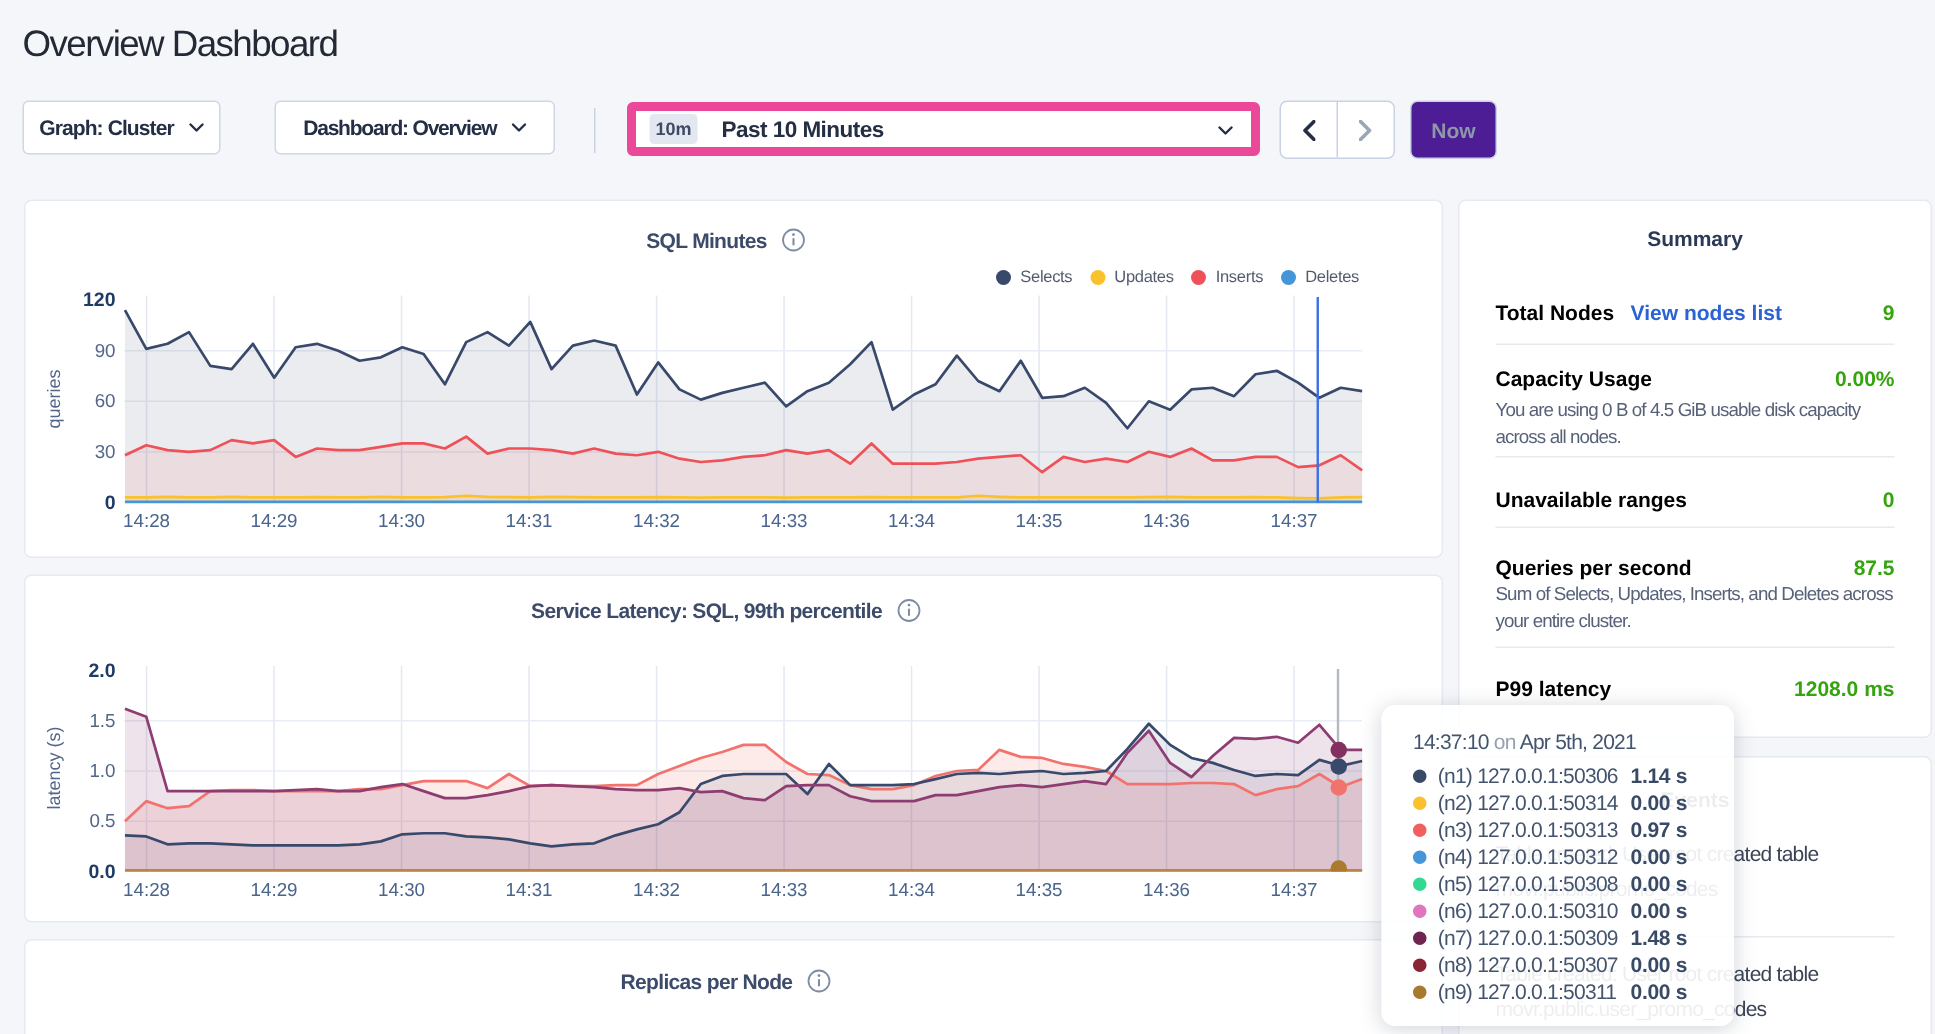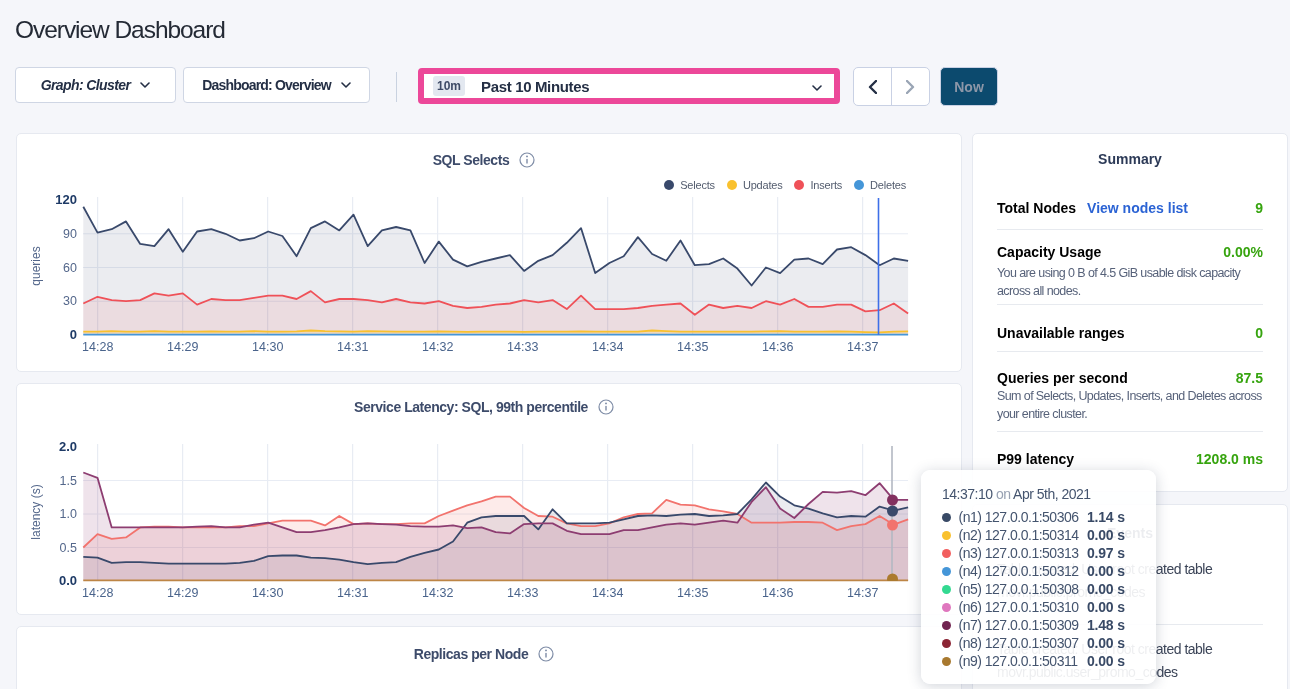--- a/index.html
+++ b/index.html
@@ -10,21 +10,21 @@
   display:flex; align-items:center; justify-content:center; gap:10px; font-size:14px; font-weight:bold; color:#242f45; }
 .vdiv { position:absolute; left:396px; top:72px; width:1px; height:30px; background:#c9d2e0; }
 .timesel { position:absolute; left:418px; top:68px; width:422px; height:36px; background:#fff; border:6px solid #ec4899;
   border-radius:4px; display:flex; align-items:center; padding:0 12px 0 9px; }
 .badge { background:#e3e8f0; border-radius:3px; font-size:12px; font-weight:bold; color:#3e4b66; padding:3px 4px; }
 .tstext { font-size:15px; font-weight:bold; color:#242f45; margin-left:16px; letter-spacing:-0.35px; }
 .arrows { position:absolute; left:853px; top:67px; width:77px; height:39px; background:#fff; border:1px solid #c9d1e4;
   border-radius:5px; display:flex; }
 .arrows .cell { flex:1; display:flex; align-items:center; justify-content:center; }
 .arrows .cell:first-child { border-right:1px solid #c9d1e4; }
-.nowbtn { position:absolute; left:940px; top:67px; width:58px; height:39px; background:#0c4a6e; border:1px solid #c9d1e4;
+.nowbtn { position:absolute; left:940px; top:67px; width:58px; height:39px; background:#4c1d95; border:1px solid #c9d1e4;
   border-radius:5px; display:flex; align-items:center; justify-content:center; font-size:14px; font-weight:bold; color:#8d97a8; }
 .panel { position:absolute; background:#fff; border:1px solid #e6e9f0; border-radius:5px; }
 .ptitle { position:absolute; top:19px; left:0; width:100%; display:flex; align-items:center; justify-content:center; gap:10px; }
 .ptitle span { font-size:14px; font-weight:bold; color:#3d4b6a; position:relative; letter-spacing:-0.45px; }
 .legend { position:absolute; top:45px; right:55px; display:flex; gap:12px; align-items:center; }
 .litem { display:flex; align-items:center; gap:6px; font-size:11px; color:#535c6e; letter-spacing:-0.2px; }
 .ldot { width:10px; height:10px; border-radius:50%; display:inline-block; }
 .card { position:absolute; background:#fff; border:1px solid #e6e9f0; border-radius:5px; }
 .cardtitle { position:absolute; width:100%; text-align:center; font-size:14px; font-weight:bold; color:#2c3a57; }
 .srow { position:absolute; left:24px; right:24px; display:flex; align-items:center; }
@@ -39,21 +39,21 @@
 .ttitle { font-size:14px; color:#44546e; margin-bottom:4px; letter-spacing:-0.5px; height:18px; }
 .ttitle .on { color:#97a1b2; }
 .trow { display:flex; align-items:center; height:18px; font-size:14px; color:#44546e;text-align:center; }
 .tdot { width:9px; height:9px; border-radius:50%; margin:0 7.5px 0 0; flex:none; }
 .tname { letter-spacing:-0.5px; }
 .tval { position:absolute; left:145px; font-weight:bold; color:#394a66; letter-spacing:-0.2px; }
 .trow { position:relative; }
 </style></head>
 <body>
 <h1>Overview Dashboard</h1>
-<div class="btn" style="left:15px; width:161px;font-style:italic;">
+<div class="btn" style="left:15px; width:132px;">
     <span style="letter-spacing:-0.6px">Graph: Cluster</span>
     <svg width="10" height="6" viewBox="0 0 10 6">
       <path d="M1 1 L5 5 L9 1" fill="none" stroke="#242f45" stroke-width="1.6" stroke-linecap="round" stroke-linejoin="round"></path>
     </svg>
   </div>
 <div class="btn" style="left:183px; width:187px;">
     <span style="letter-spacing:-0.8px">Dashboard: Overview</span>
     <svg width="10" height="6" viewBox="0 0 10 6">
       <path d="M1 1 L5 5 L9 1" fill="none" stroke="#242f45" stroke-width="1.6" stroke-linecap="round" stroke-linejoin="round"></path>
     </svg>
@@ -75,21 +75,21 @@
     <div class="cell">
       <svg width="9" height="14" viewBox="0 0 9 14">
         <path d="M1 1 L7 7 L1 13" fill="none" stroke="#9aa5b5" stroke-width="2.4" stroke-linecap="round" stroke-linejoin="round"></path>
       </svg>
     </div>
   </div>
 <div class="nowbtn">Now</div>
 
 <div class="panel" style="left:16px; top:133px; width:946px; height:239px;">
   <div class="ptitle" style="left:-5px; top:18px;">
-      <span>SQL Selects</span>
+      <span>SQL Minutes</span>
       <svg class="info" width="16" height="16" viewBox="0 0 16 16">
         <circle cx="8" cy="8" r="7" fill="none" stroke="#7e8ca6" stroke-width="1.2"></circle>
         <rect x="7.3" y="6.7" width="1.4" height="5" rx="0.7" fill="#7e8ca6"></rect>
         <circle cx="8" cy="4.4" r="0.95" fill="#7e8ca6"></circle>
       </svg>
     </div>
   <div class="legend">
     <div class="litem"><span class="ldot" style="background:#39496b"></span>Selects</div>
     <div class="litem"><span class="ldot" style="background:#f9c12e"></span>Updates</div>
     <div class="litem"><span class="ldot" style="background:#ef5158"></span>Inserts</div>

